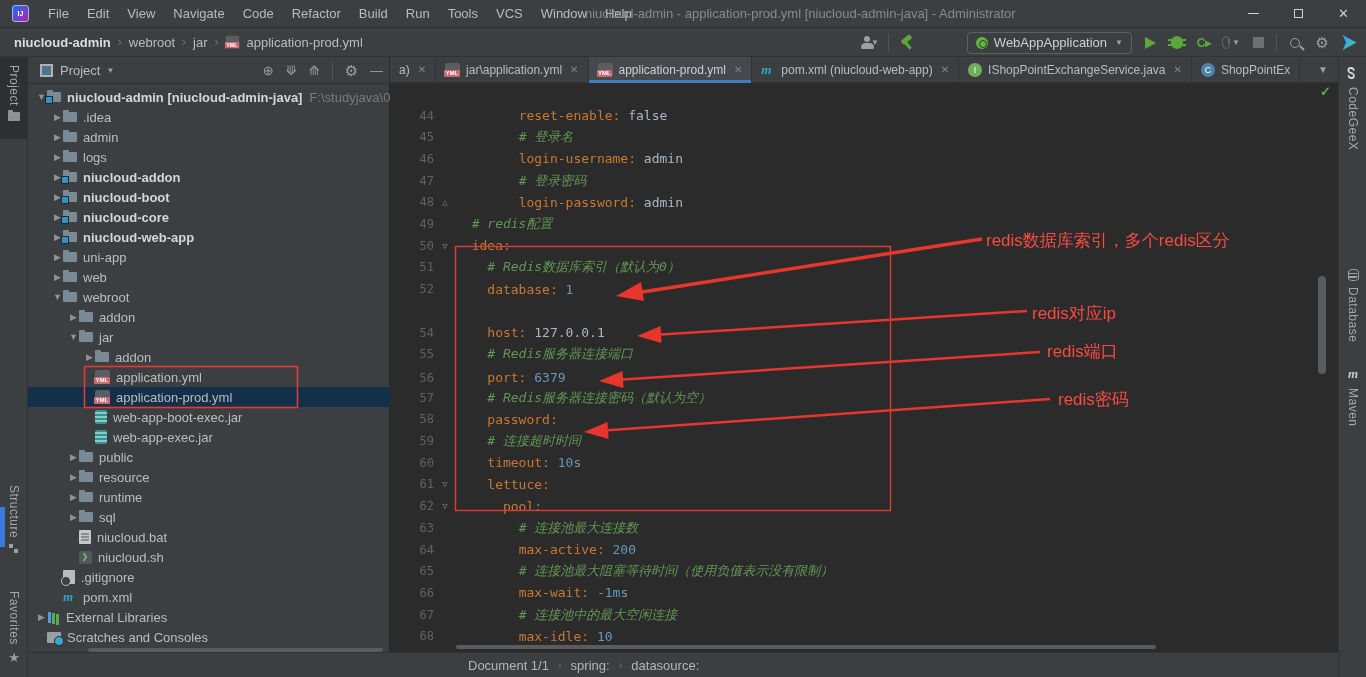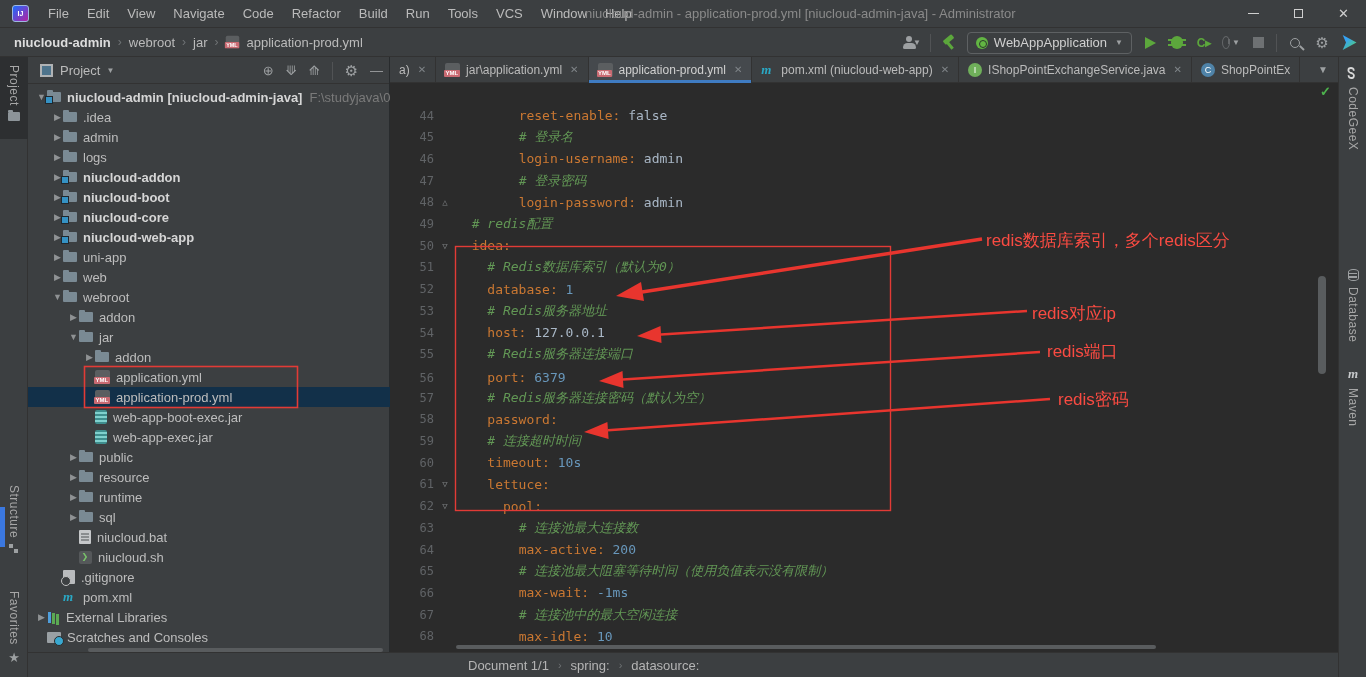--- a/index.html
+++ b/index.html
@@ -25,21 +25,21 @@
     border-bottom:1px solid #323232; display:flex; align-items:center; font-size:13px; color:#bbbbbb; }
   #nav-breadcrumb { display:flex; margin-left:14px; }
   .bc-sep { color:#6f7375; margin:0 7px; font-size:12px; }
   .bc-item { color:#bbbbbb; }
   .bc-item.first { font-weight:bold; color:#dddddd; }
   #toolbar-right { position:absolute; right:8px; top:0; height:29px; display:flex; align-items:center; gap:9px; }
   .tsep { width:1px; height:18px; background:#515355; }
   .ticon { width:18px; height:18px; display:flex; align-items:center; justify-content:center; font-size:13px; color:#9da0a2; }
   .caret { color:#9da0a2; font-size:8px; margin-left:2px; }
   #run-combo { display:flex; align-items:center; gap:6px; border:1px solid #5e6163; border-radius:4px;
-    height:22px; padding:0 8px; color:#d0d0d0; }
+    height:22px; padding:0 8px; color:#d0d0d0;margin-left:42px; }
   .spring-dot { width:12px; height:12px; border-radius:50%; background:#62b543; position:relative; }
   .spring-dot::after { content:""; position:absolute; left:3px; top:3px; width:6px; height:6px; border-radius:50%; border:1.5px solid #2c3c2a; }
   .play { width:0; height:0; border-left:11px solid #5ca73c; border-top:6.5px solid transparent; border-bottom:6.5px solid transparent; }
   .bug { width:12px; height:13px; border-radius:6px; background:#5ca73c; position:relative; }
   .bug::before { content:""; position:absolute; left:-3px; top:3px; width:18px; height:1.5px; background:#5ca73c; }
   .bug::after { content:""; position:absolute; left:-3px; top:8px; width:18px; height:1.5px; background:#5ca73c; }
   .cov { color:#5ca73c; font-size:12px; font-weight:bold; }
   .prof { width:13px; height:13px; border:1.5px solid #6e7173; border-radius:50%; position:relative; opacity:.8; }
   .prof::after { content:""; position:absolute; left:5px; top:2px; width:1.5px; height:5px; background:#6e7173; }
   .stop { width:11px; height:11px; background:#6e7173; }
@@ -423,21 +423,20 @@
     <div id="code-area">
         <div class="cl" style="top: 21.7px;"><span class="ln">44</span><span class="fold"></span><span class="ct">        </span><span class="key">reset-enable:</span><span class="ct"> </span><span class="val">false</span></div>
         <div class="cl" style="top: 43.4px;"><span class="ln">45</span><span class="fold"></span><span class="ct">        </span><span class="cmt"># 登录名</span></div>
         <div class="cl" style="top: 65.1px;"><span class="ln">46</span><span class="fold"></span><span class="ct">        </span><span class="key">login-username:</span><span class="ct"> </span><span class="val">admin</span></div>
         <div class="cl" style="top: 86.8px;"><span class="ln">47</span><span class="fold"></span><span class="ct">        </span><span class="cmt"># 登录密码</span></div>
         <div class="cl" style="top: 108.5px;"><span class="ln">48</span><span class="fold">△</span><span class="ct">        </span><span class="key">login-password:</span><span class="ct"> </span><span class="val">admin</span></div>
         <div class="cl" style="top: 130.2px;"><span class="ln">49</span><span class="fold"></span><span class="ct">  </span><span class="cmt"># redis配置</span></div>
         <div class="cl" style="top: 151.9px;"><span class="ln">50</span><span class="fold">▽</span><span class="ct">  </span><span class="key">idea:</span></div>
         <div class="cl" style="top: 173.6px;"><span class="ln">51</span><span class="fold"></span><span class="ct">    </span><span class="cmt"># Redis数据库索引（默认为0）</span></div>
         <div class="cl" style="top: 195.3px;"><span class="ln">52</span><span class="fold"></span><span class="ct">    </span><span class="key">database:</span><span class="ct"> </span><span class="num">1</span></div>
-        <div class="cl" style="top: 217px;"><span class="ln">53</span><span class="fold"></span><span class="ct">    </span><span class="cmt"># Redis服务器地址</span></div>
         <div class="cl" style="top: 238.7px;"><span class="ln">54</span><span class="fold"></span><span class="ct">    </span><span class="key">host:</span><span class="ct"> </span><span class="val">127.0.0.1</span></div>
         <div class="cl" style="top: 260.4px;"><span class="ln">55</span><span class="fold"></span><span class="ct">    </span><span class="cmt"># Redis服务器连接端口</span></div>
         <div class="cl" style="top: 284px;"><span class="ln">56</span><span class="fold"></span><span class="ct">    </span><span class="key">port:</span><span class="ct"> </span><span class="num">6379</span></div>
         <div class="cl" style="top: 303.8px;"><span class="ln">57</span><span class="fold"></span><span class="ct">    </span><span class="cmt"># Redis服务器连接密码（默认为空）</span></div>
         <div class="cl" style="top: 325.5px;"><span class="ln">58</span><span class="fold"></span><span class="ct">    </span><span class="key">password:</span></div>
         <div class="cl" style="top: 347.2px;"><span class="ln">59</span><span class="fold"></span><span class="ct">    </span><span class="cmt"># 连接超时时间</span></div>
         <div class="cl" style="top: 368.9px;"><span class="ln">60</span><span class="fold"></span><span class="ct">    </span><span class="key">timeout:</span><span class="ct"> </span><span class="num">10s</span></div>
         <div class="cl" style="top: 390.6px;"><span class="ln">61</span><span class="fold">▽</span><span class="ct">    </span><span class="key">lettuce:</span></div>
         <div class="cl" style="top: 412.3px;"><span class="ln">62</span><span class="fold">▽</span><span class="ct">      </span><span class="key">pool:</span></div>
         <div class="cl" style="top: 434px;"><span class="ln">63</span><span class="fold"></span><span class="ct">        </span><span class="cmt"># 连接池最大连接数</span></div>

